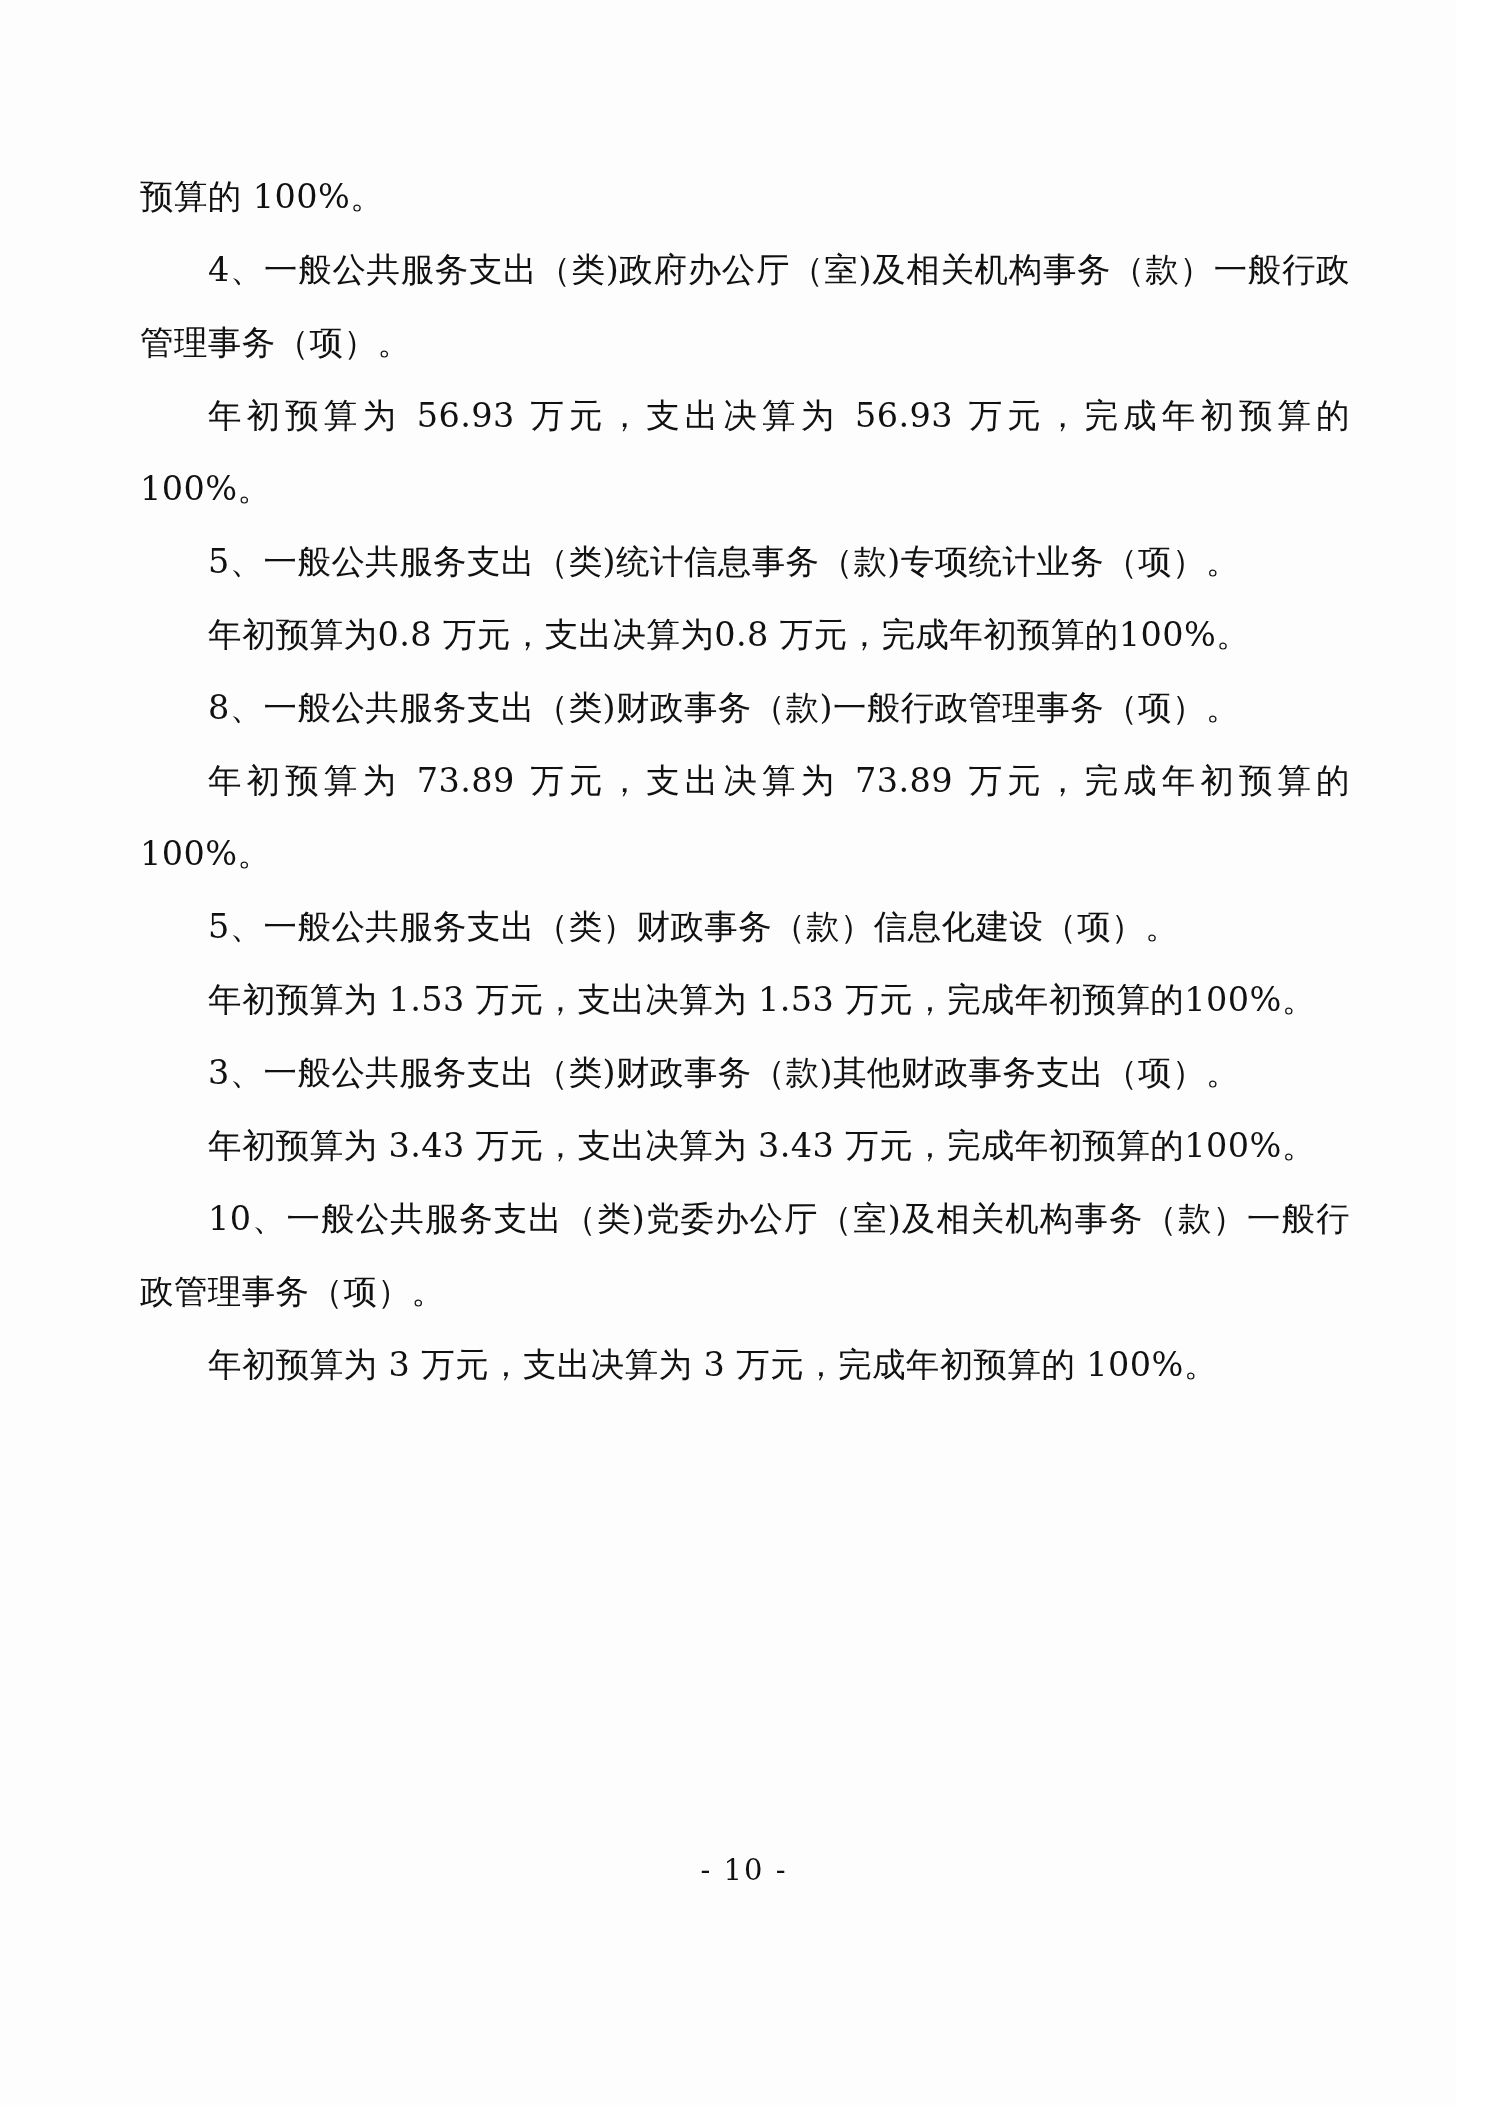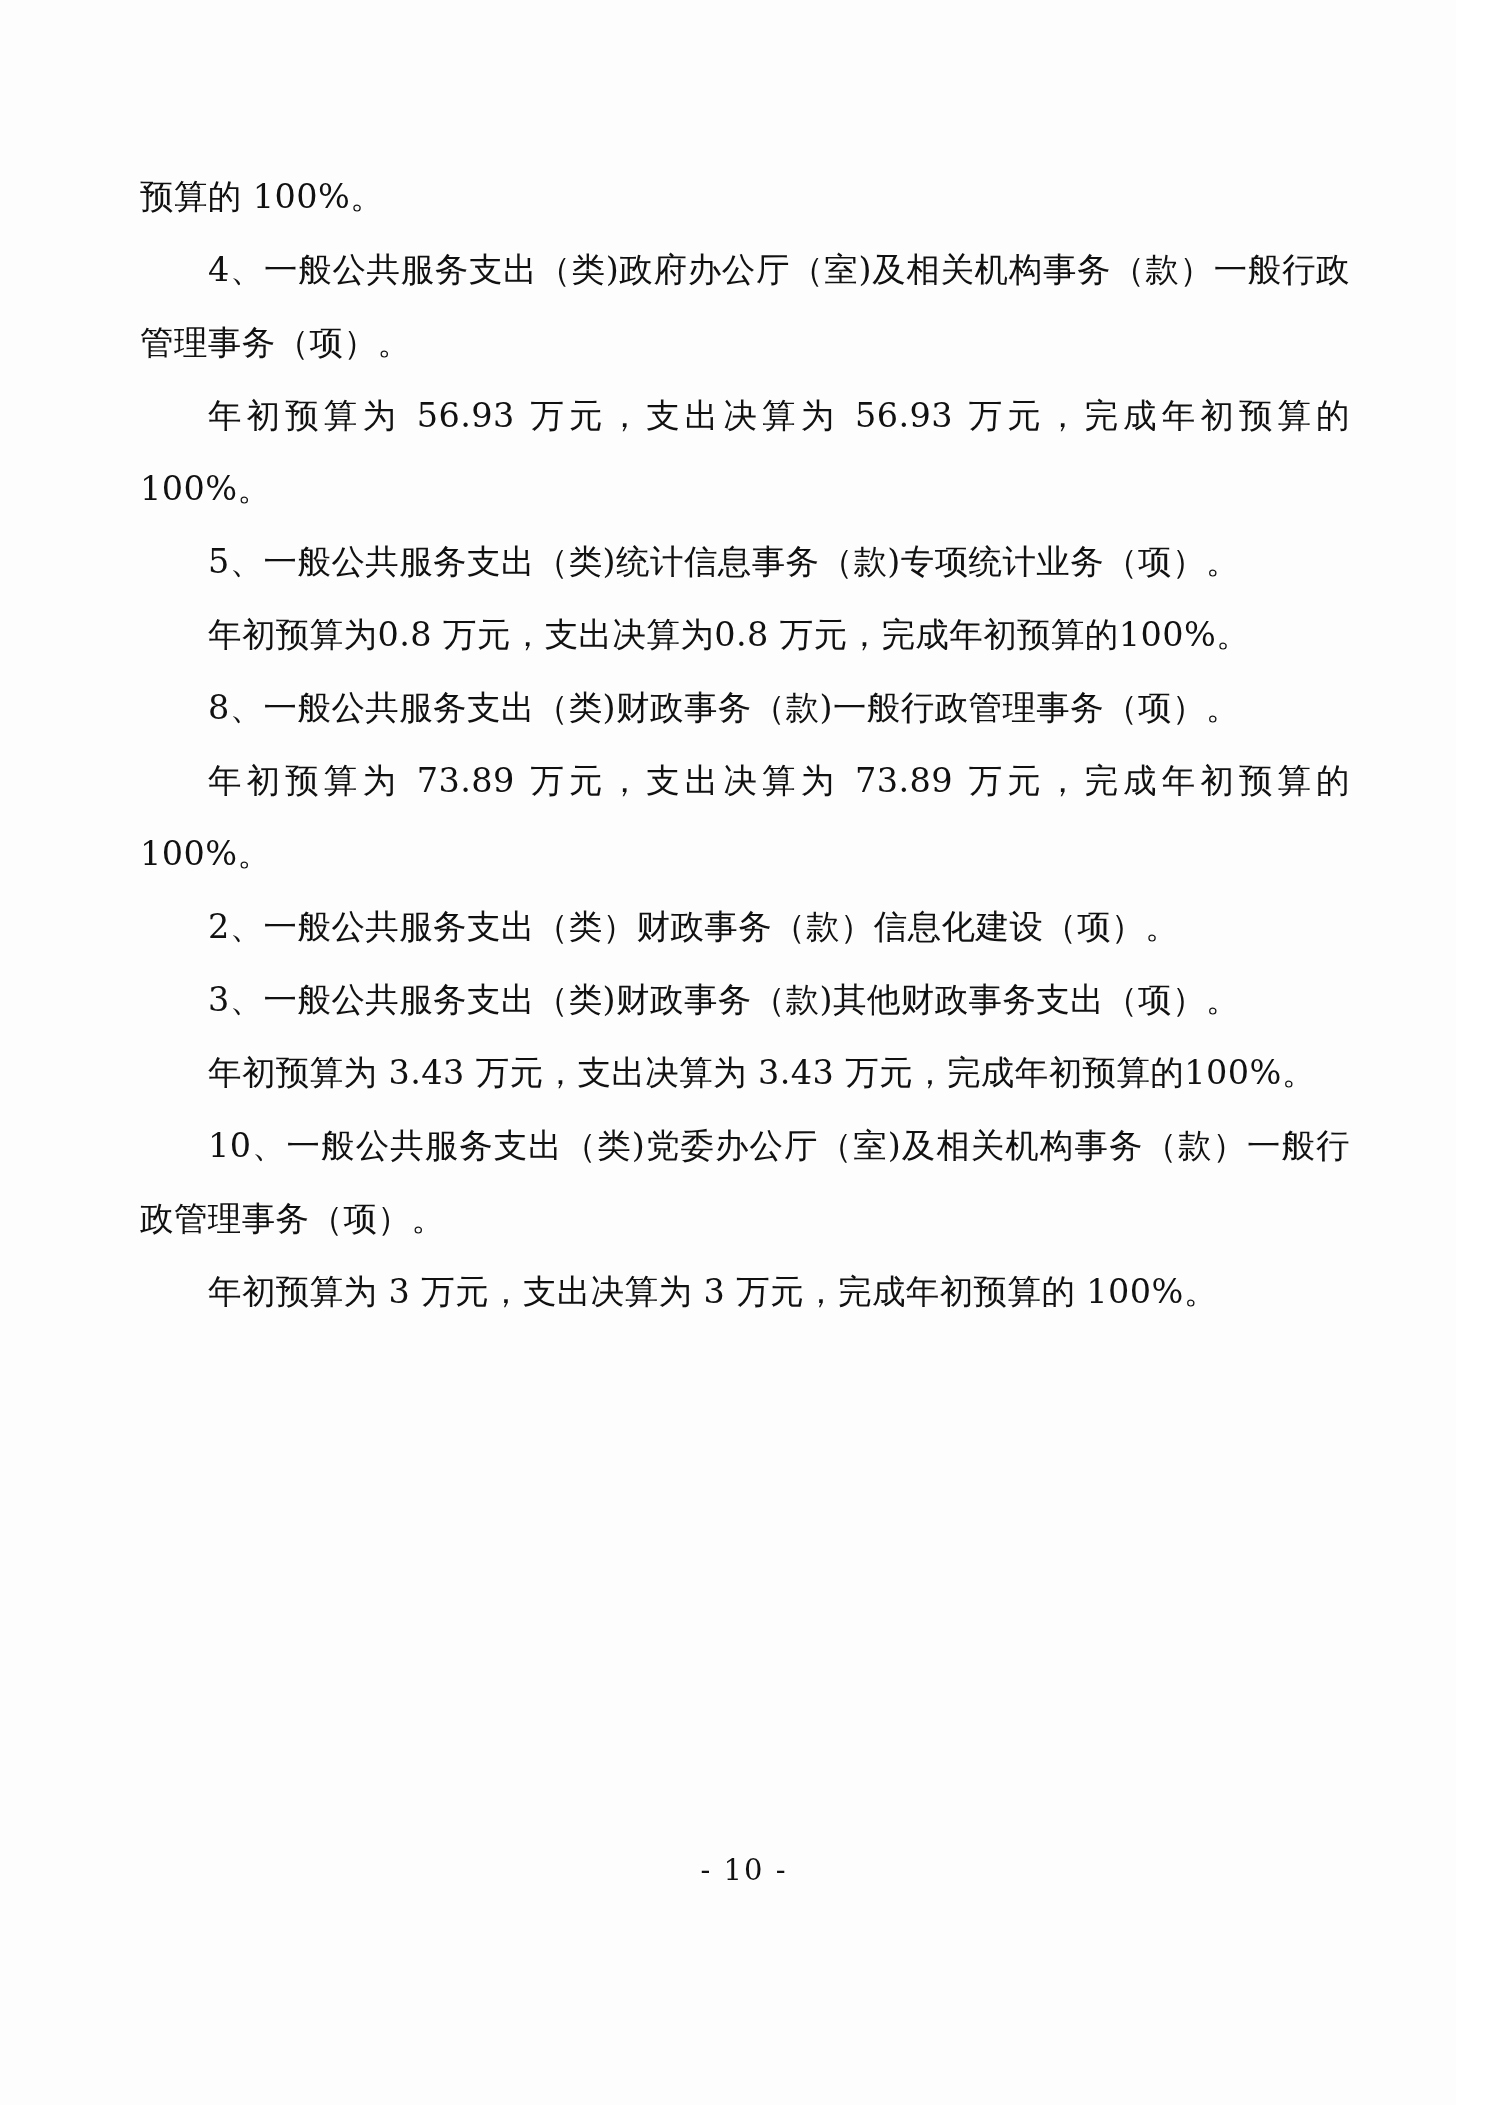--- a/index.html
+++ b/index.html
@@ -60,20 +60,21 @@
 
 <div class="page">
   <div class="content">
     <p class="para">预算的 100%。</p>
     <p class="para indent">4、一般公共服务支出（类)政府办公厅（室)及相关机构事务（款）一般行政管理事务（项）。</p>
     <p class="para indent">年初预算为 56.93 万元，支出决算为 56.93 万元，完成年初预算的 100%。</p>
     <p class="para indent">5、一般公共服务支出（类)统计信息事务（款)专项统计业务（项）。</p>
     <p class="para indent">年初预算为0.8 万元，支出决算为0.8 万元，完成年初预算的100%。</p>
     <p class="para indent">8、一般公共服务支出（类)财政事务（款)一般行政管理事务（项）。</p>
     <p class="para indent">年初预算为 73.89 万元，支出决算为 73.89 万元，完成年初预算的 100%。</p>
-    <p class="para indent">2、一般公共服务支出（类）财政事务（款）信息化建设（项）。</p>
+    <p class="para indent">5、一般公共服务支出（类）财政事务（款）信息化建设（项）。</p>
+    <p class="para indent">年初预算为 1.53 万元，支出决算为 1.53 万元，完成年初预算的100%。</p>
     <p class="para indent">3、一般公共服务支出（类)财政事务（款)其他财政事务支出（项）。</p>
     <p class="para indent">年初预算为 3.43 万元，支出决算为 3.43 万元，完成年初预算的100%。</p>
     <p class="para indent">10、一般公共服务支出（类)党委办公厅（室)及相关机构事务（款）一般行政管理事务（项）。</p>
     <p class="para indent">年初预算为 3 万元，支出决算为 3 万元，完成年初预算的 100%。</p>
   </div>
   <div class="footer">- 10 -</div>
 </div>
 
 </body></html>

